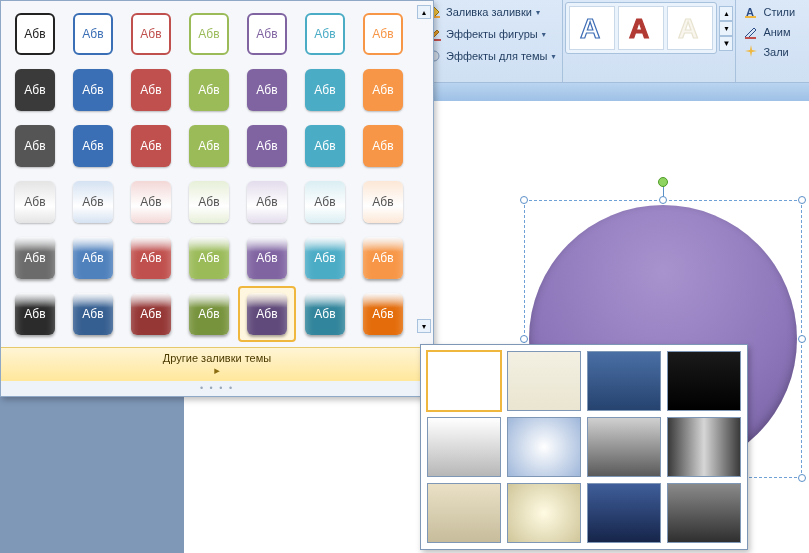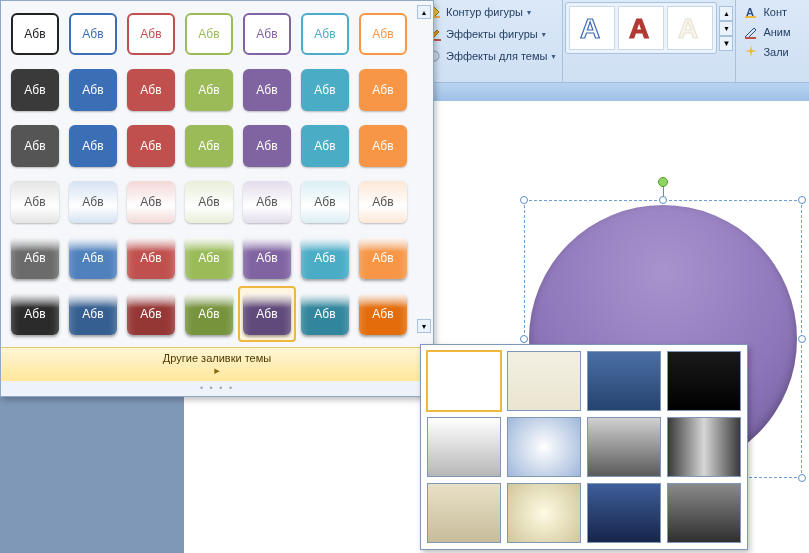--- a/index.html
+++ b/index.html
@@ -114,21 +114,21 @@
     grid-auto-rows: 54px;
     gap: 2px;
     padding: 2px;
   }
   .sg-cell {
     display:flex; align-items:center; justify-content:center;
     border-radius: 3px;
     cursor:pointer;
   }
   .sg-swatch {
-    width: 48px; height: 42px;
+    width: 40px; height: 42px;
     border-radius: 6px;
     display:flex; align-items:center; justify-content:center;
     font-size: 12px;
     box-shadow: 0 1px 2px rgba(0,0,0,0.25);
   }
   .sg-swatch.outline {
     background:#fff;
     box-shadow:none;
     border-width:2px; border-style:solid;
   }
@@ -206,21 +206,21 @@
 <div class="ribbon">
   <div class="ribbon-left-spacer"></div>
   <div class="ribbon-commands">
     <div class="rc-item">
       <span class="rc-icon">
         <svg width="16" height="16" viewBox="0 0 16 16">
             <path d="M3 8 L8 3 L13 8 L8 13 Z" fill="#f3c13a" stroke="#9c7a12"></path>
             <rect x="2" y="12" width="12" height="2" fill="#f3a73a"></rect>
           </svg>
       </span>
-      <span class="rc-label">Контур фигуры</span>
+      <span class="rc-label">Заливка заливки</span>
       <span class="rc-dd">▾</span>
     </div>
     <div class="rc-item">
       <span class="rc-icon">
         <svg width="16" height="16" viewBox="0 0 16 16">
             <path d="M2 13 L11 4 L13 6 L4 15 Z" fill="#e09a2a" stroke="#9c6a12"></path>
             <rect x="1" y="13" width="14" height="2" fill="#c0504d"></rect>
           </svg>
       </span>
       <span class="rc-label">Эффекты фигуры</span>
@@ -264,21 +264,21 @@
     </div>
   </div>
   <div class="ribbon-right">
     <div class="rr-item">
       <span class="rc-icon">
           <svg width="16" height="16" viewBox="0 0 16 16">
             <text x="3" y="12" font-size="11" font-weight="bold" fill="#2b4c84">A</text>
             <rect x="2" y="12" width="11" height="2" fill="#f0b73e"></rect>
           </svg>
         </span>
-      <span>Конт</span>
+      <span>Стили</span>
     </div>
     <div class="rr-item">
       <span class="rc-icon">
           <svg width="16" height="16" viewBox="0 0 16 16">
             <path d="M2 13 L11 4 L13 6 L4 15 Z" fill="none" stroke="#2b4c84"></path>
             <rect x="2" y="13" width="11" height="2" fill="#c0504d"></rect>
           </svg>
         </span>
       <span>Аним</span>
     </div>

